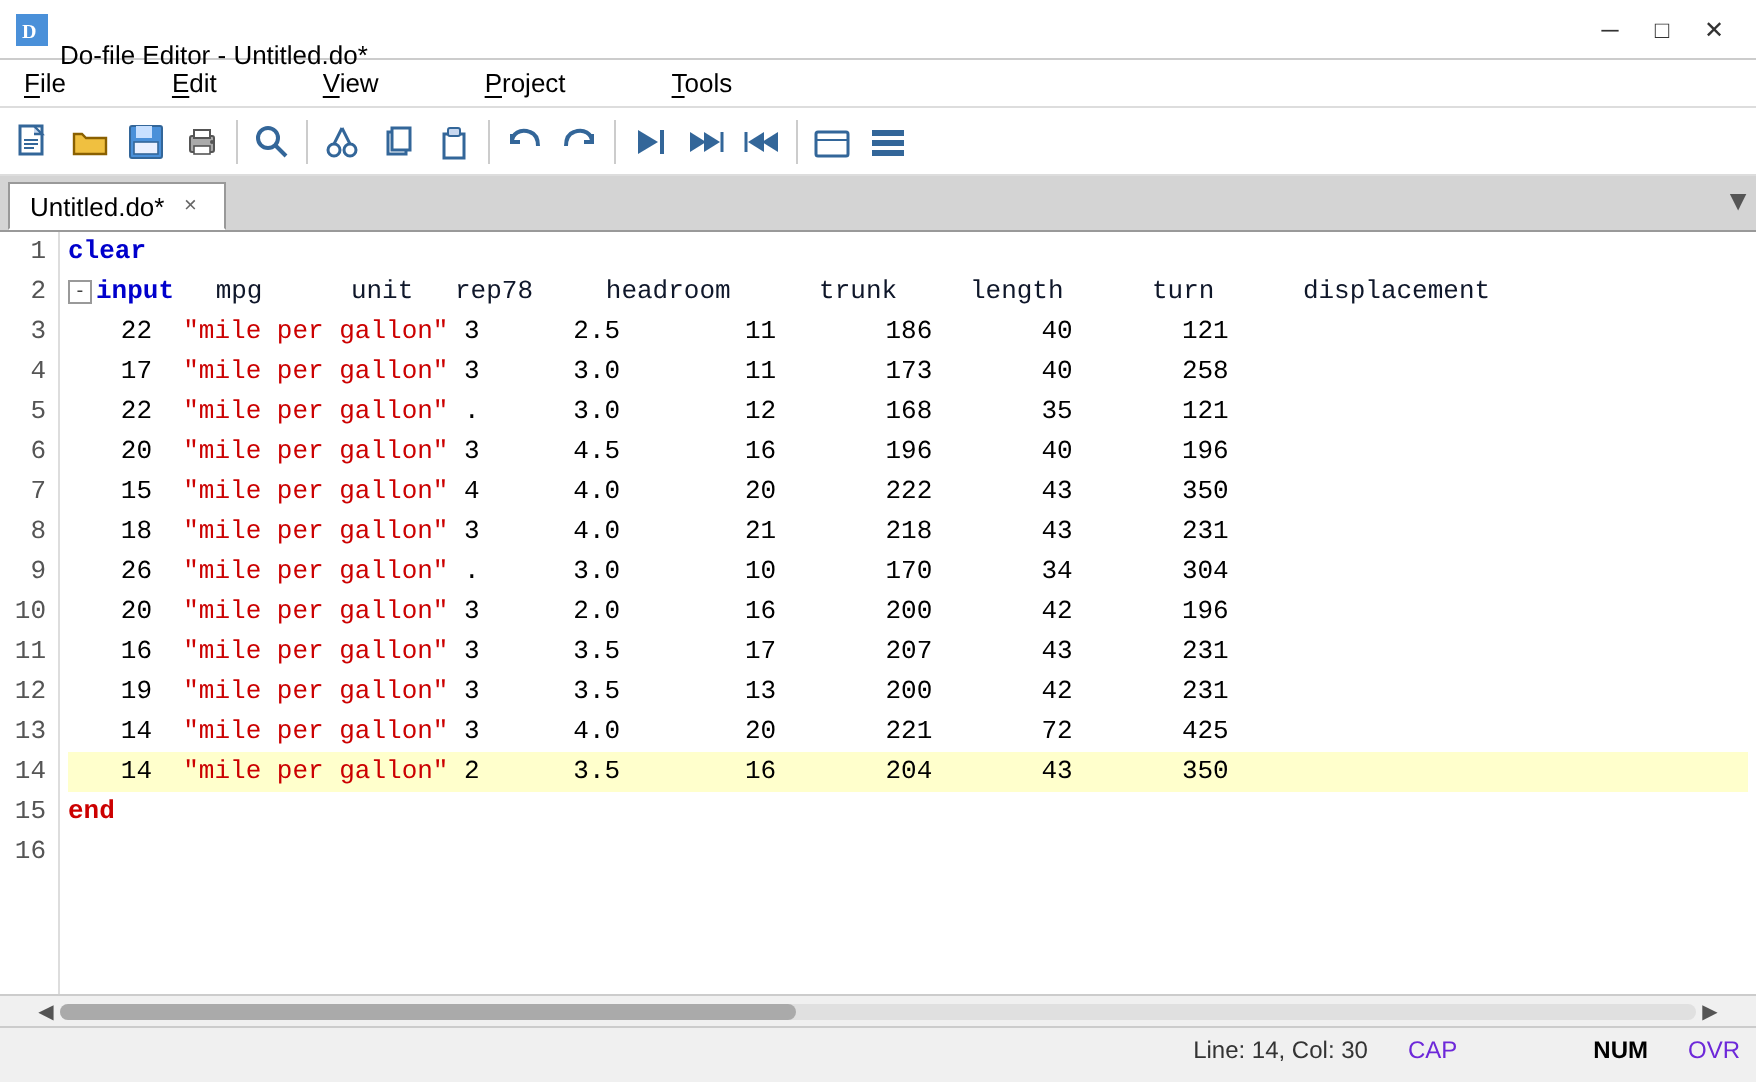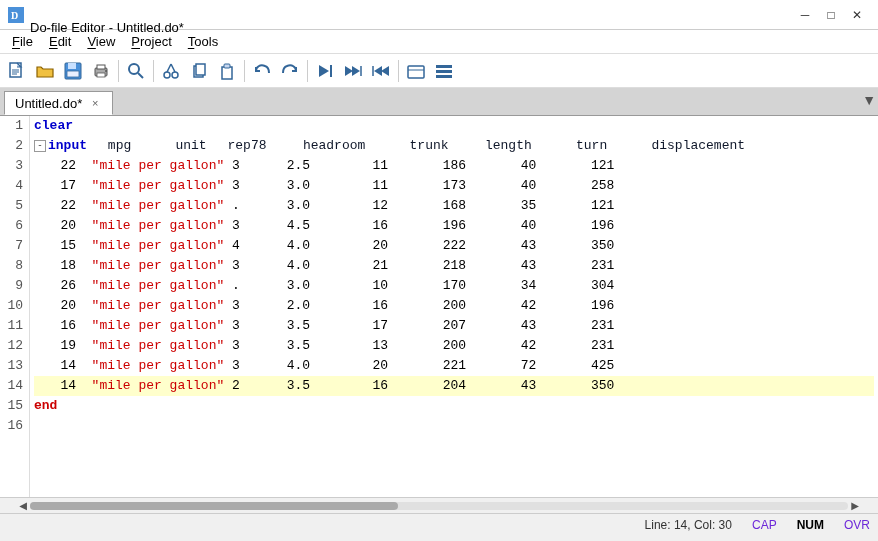--- a/index.html
+++ b/index.html
@@ -57,20 +57,21 @@
       justify-content: center;
       color: #333;
     }
     .menu-bar {
       background: #fff;
       border-bottom: 1px solid #ddd;
       display: flex;
       align-items: center;
       padding: 2px 4px;
       height: 24px;
+      gap: 37px;
     }
     .menu-item {
       padding: 2px 8px;
       font-size: 13px;
       color: #000;
       cursor: pointer;
       text-decoration: underline;
       text-underline-offset: 2px;
       text-decoration-color: transparent;
     }
@@ -684,15 +685,15 @@
     <div class="scrollbar-track">
       <div class="scrollbar-thumb"></div>
     </div>
     <span class="scrollbar-arrow">▶</span>
   </div>
 </div>
 
 <div class="status-bar">
   <span class="status-item">Line: 14, Col: 30</span>
   <span class="status-dim">CAP</span>
-  <span class="status-item" style="color:#000;font-weight:bold;">NUM</span>
+  <span class="status-item" style="color:#000;font-weight:bold;margin-left:48px;">NUM</span>
   <span class="status-dim">OVR</span>
 </div>
 
 </body></html>

